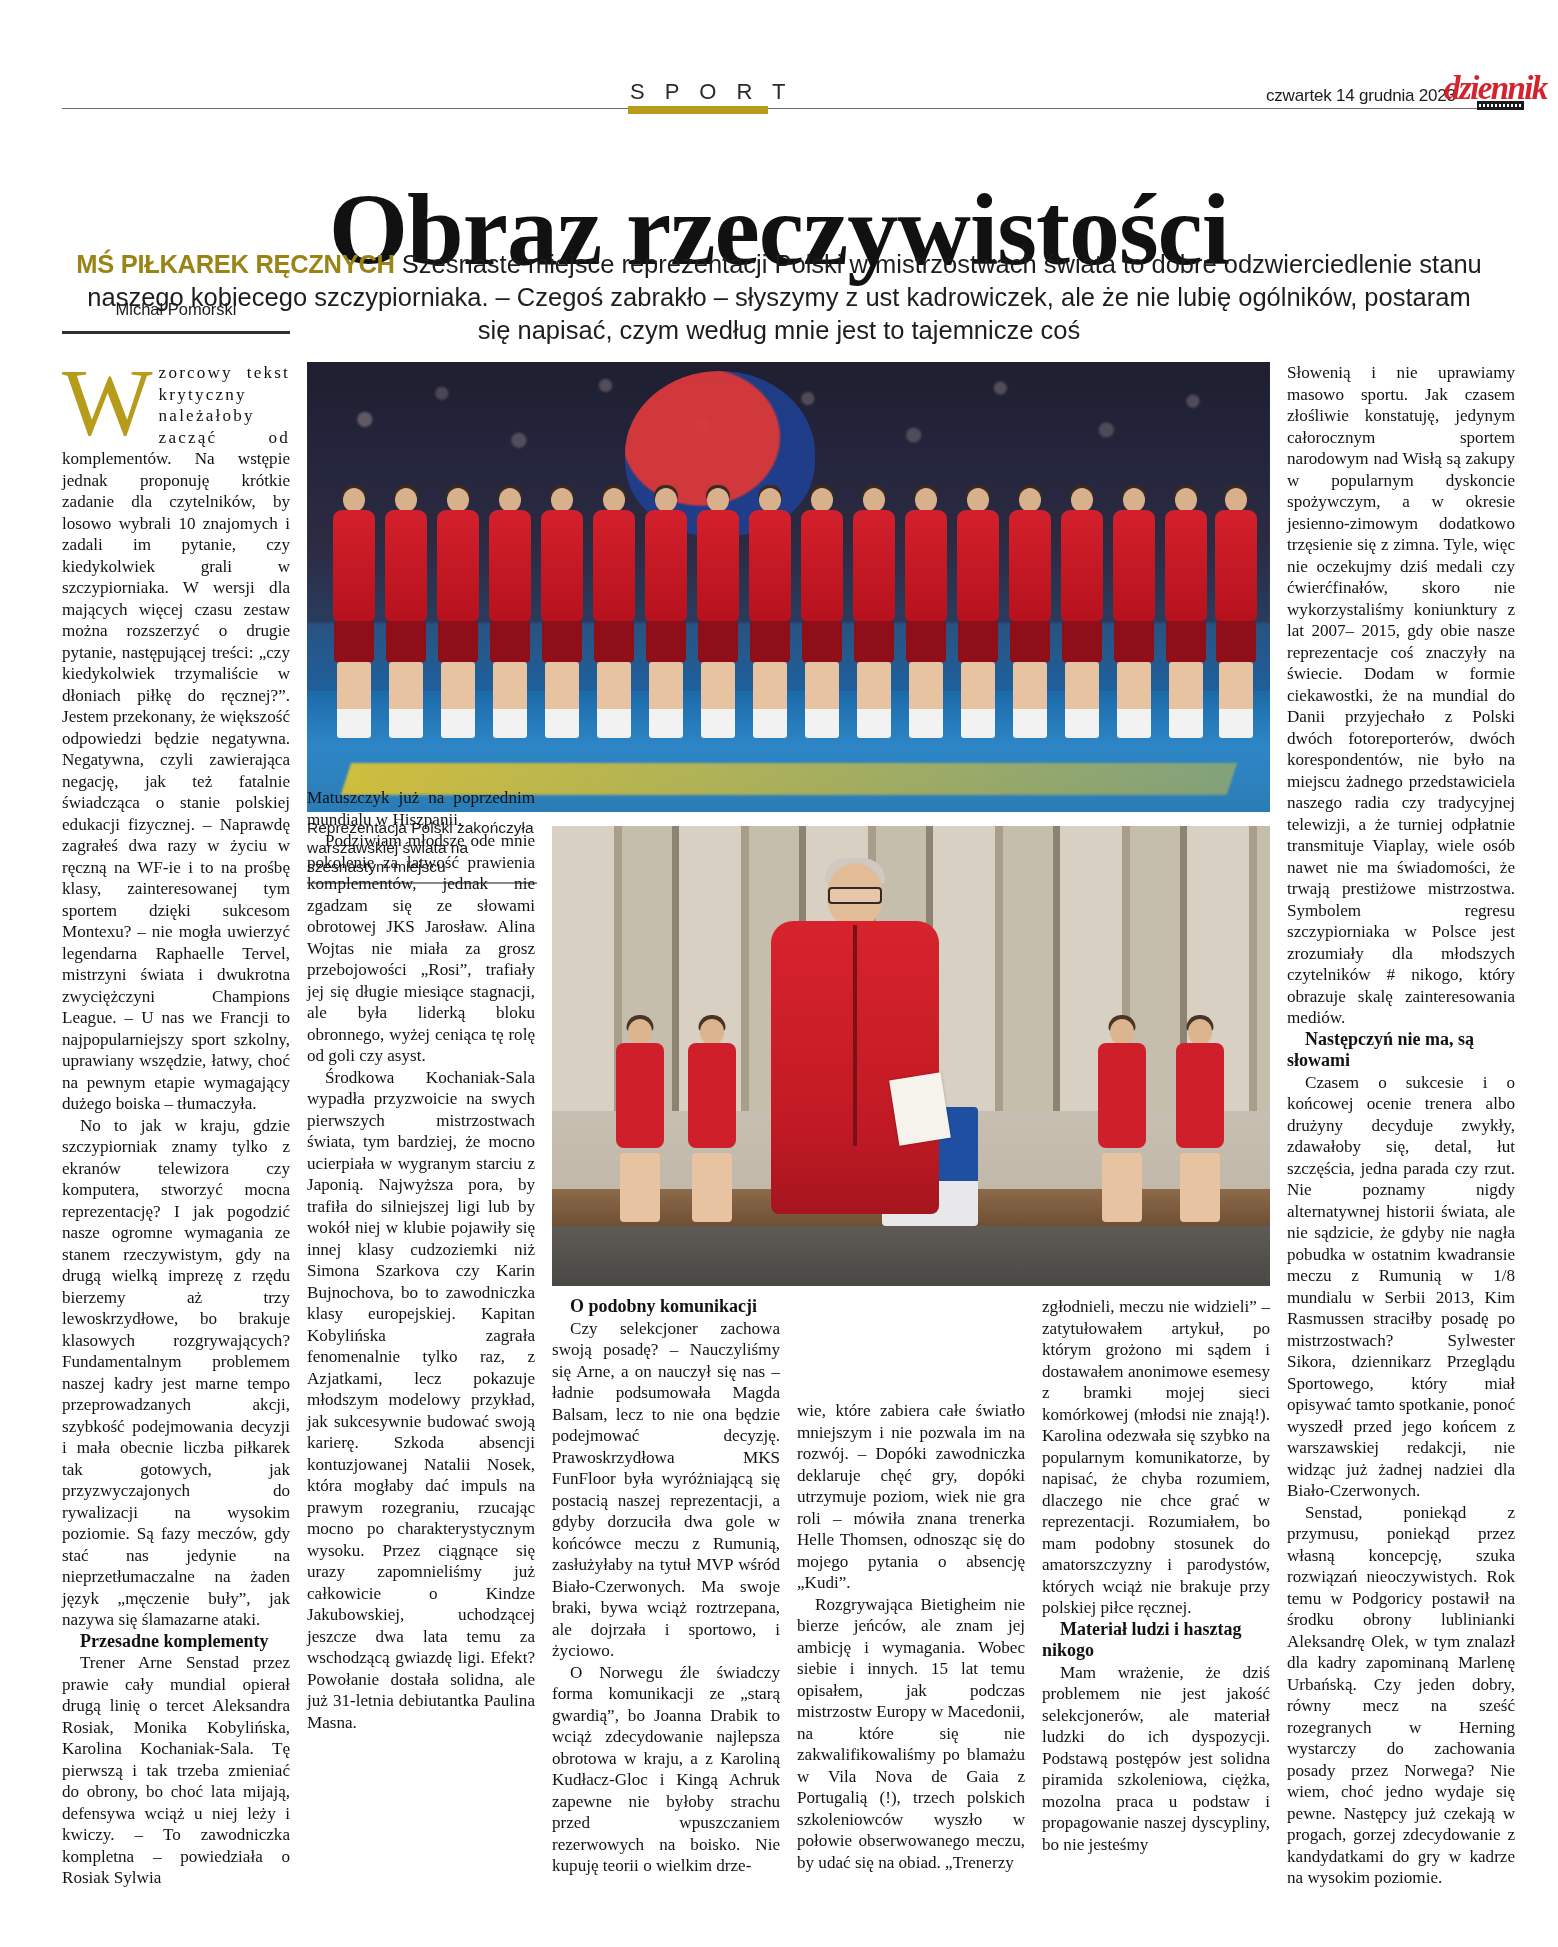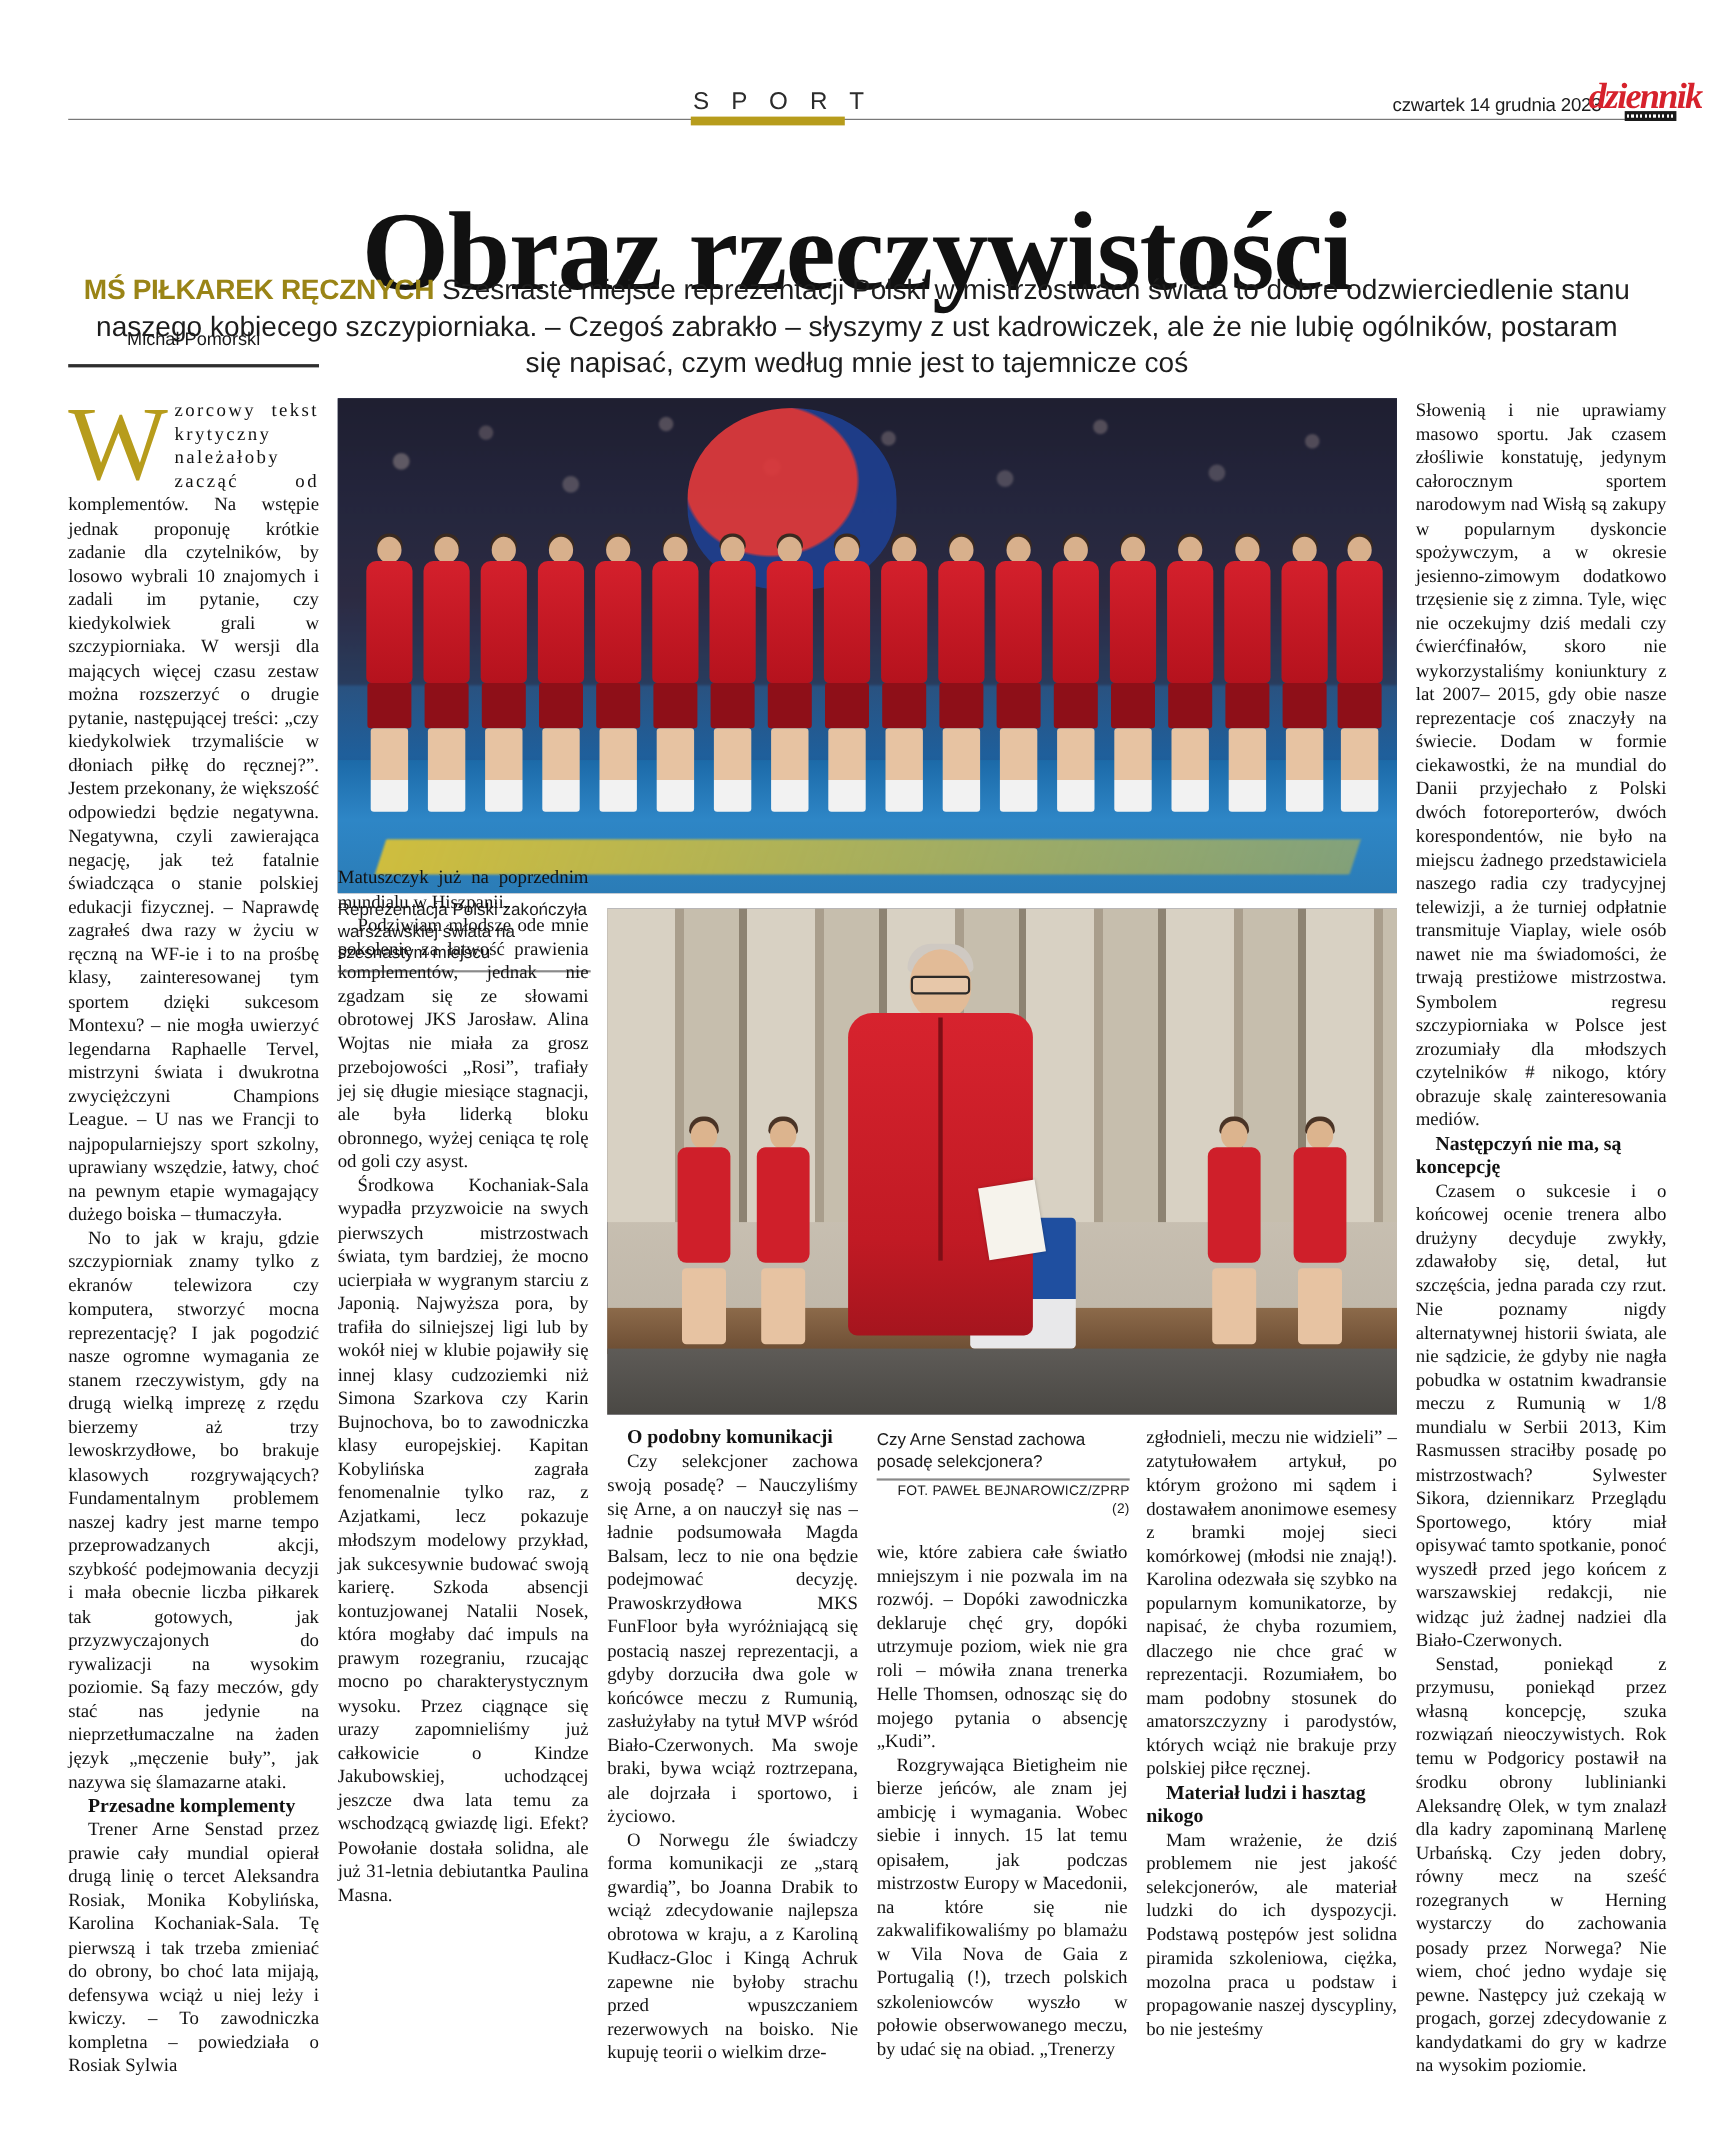--- a/index.html
+++ b/index.html
@@ -609,25 +609,20 @@
     <div class="coach">
       <div class="c-hair"></div>
       <div class="c-head"></div>
       <div class="c-glass"></div>
       <div class="c-body"></div>
       <div class="c-zip"></div>
       <div class="c-paper"></div>
     </div>
   </div>
 
-  <div class="cap" id="cap-coach">
-    <div>Czy Arne Senstad zachowa posadę selekcjonera?</div>
-    <div class="cap-rule"></div>
-    <div class="credit">FOT. PAWEŁ BEJNAROWICZ/ZPRP (2)</div>
-  </div>
 
   <div class="col" id="col1">
     <p class="noindent">
       <span class="dropcap">W</span><span class="lead-spread">zorcowy tekst krytyczny należałoby zacząć od</span><span> komplementów. Na wstępie jednak proponuję krótkie zadanie dla czytelników, by losowo wybrali 10 znajomych i zadali im pytanie, czy kiedykolwiek grali w szczypiorniaka. W wersji dla mających więcej czasu zestaw można rozszerzyć o drugie pytanie, następującej treści: „czy kiedykolwiek trzymaliście w dłoniach piłkę do ręcznej?”. Jestem przekonany, że większość odpowiedzi będzie negatywna. Negatywna, czyli zawierająca negację, jak też fatalnie świadcząca o stanie polskiej edukacji fizycznej. – Naprawdę zagrałeś dwa razy w życiu w ręczną na WF-ie i to na prośbę klasy, zainteresowanej tym sportem dzięki sukcesom Montexu? – nie mogła uwierzyć legendarna Raphaelle Tervel, mistrzyni świata i dwukrotna zwyciężczyni Champions League. – U nas we Francji to najpopularniejszy sport szkolny, uprawiany wszędzie, łatwy, choć na pewnym etapie wymagający dużego boiska – tłumaczyła.</span>
     </p>
     <p>No to jak w kraju, gdzie szczypiorniak znamy tylko z ekranów telewizora czy komputera, stworzyć mocna reprezentację? I jak pogodzić nasze ogromne wymagania ze stanem rzeczywistym, gdy na drugą wielką imprezę z rzędu bierzemy aż trzy lewoskrzydłowe, bo brakuje klasowych rozgrywających? Fundamentalnym problemem naszej kadry jest marne tempo przeprowadzanych akcji, szybkość podejmowania decyzji i mała obecnie liczba piłkarek tak gotowych, jak przyzwyczajonych do rywalizacji na wysokim poziomie. Są fazy meczów, gdy stać nas jedynie na nieprzetłumaczalne na żaden język „męczenie buły”, jak nazywa się ślamazarne ataki.</p>
     <p class="subhead">Przesadne komplementy</p>
     <p>Trener Arne Senstad przez prawie cały mundial opierał drugą linię o tercet Aleksandra Rosiak, Monika Kobylińska, Karolina Kochaniak-Sala. Tę pierwszą i tak trzeba zmieniać do obrony, bo choć lata mijają, defensywa wciąż u niej leży i kwiczy. – To zawodniczka kompletna – powiedziała o Rosiak Sylwia</p>
   </div>
 
@@ -649,18 +644,18 @@
   </div>
 
   <div class="col" id="col5">
     <p class="noindent">zgłodnieli, meczu nie widzieli” – zatytułowałem artykuł, po którym grożono mi sądem i dostawałem anonimowe esemesy z bramki mojej sieci komórkowej (młodsi nie znają!). Karolina odezwała się szybko na popularnym komunikatorze, by napisać, że chyba rozumiem, dlaczego nie chce grać w reprezentacji. Rozumiałem, bo mam podobny stosunek do amatorszczyzny i parodystów, których wciąż nie brakuje przy polskiej piłce ręcznej.</p>
     <p class="subhead">Materiał ludzi i hasztag nikogo</p>
     <p>Mam wrażenie, że dziś problemem nie jest jakość selekcjonerów, ale materiał ludzki do ich dyspozycji. Podstawą postępów jest solidna piramida szkoleniowa, ciężka, mozolna praca u podstaw i propagowanie naszej dyscypliny, bo nie jesteśmy</p>
   </div>
 
   <div class="col" id="col6">
     <p class="noindent">Słowenią i nie uprawiamy masowo sportu. Jak czasem złośliwie konstatuję, jedynym całorocznym sportem narodowym nad Wisłą są zakupy w popularnym dyskoncie spożywczym, a w okresie jesienno-zimowym dodatkowo trzęsienie się z zimna. Tyle, więc nie oczekujmy dziś medali czy ćwierćfinałów, skoro nie wykorzystaliśmy koniunktury z lat 2007– 2015, gdy obie nasze reprezentacje coś znaczyły na świecie. Dodam w formie ciekawostki, że na mundial do Danii przyjechało z Polski dwóch fotoreporterów, dwóch korespondentów, nie było na miejscu żadnego przedstawiciela naszego radia czy tradycyjnej telewizji, a że turniej odpłatnie transmituje Viaplay, wiele osób nawet nie ma świadomości, że trwają prestiżowe mistrzostwa. Symbolem regresu szczypiorniaka w Polsce jest zrozumiały dla młodszych czytelników # nikogo, który obrazuje skalę zainteresowania mediów.</p>
-    <p class="subhead">Następczyń nie ma, są koncepcję</p>
+    <p class="subhead">Następczyń nie ma, są słowami</p>
     <p>Czasem o sukcesie i o końcowej ocenie trenera albo drużyny decyduje zwykły, zdawałoby się, detal, łut szczęścia, jedna parada czy rzut. Nie poznamy nigdy alternatywnej historii świata, ale nie sądzicie, że gdyby nie nagła pobudka w ostatnim kwadransie meczu z Rumunią w 1/8 mundialu w Serbii 2013, Kim Rasmussen straciłby posadę po mistrzostwach? Sylwester Sikora, dziennikarz Przeglądu Sportowego, który miał opisywać tamto spotkanie, ponoć wyszedł przed jego końcem z warszawskiej redakcji, nie widząc już żadnej nadziei dla Biało-Czerwonych.</p>
     <p>Senstad, poniekąd z przymusu, poniekąd przez własną koncepcję, szuka rozwiązań nieoczywistych. Rok temu w Podgoricy postawił na środku obrony lublinianki Aleksandrę Olek, w tym znalazł dla kadry zapominaną Marlenę Urbańską. Czy jeden dobry, równy mecz na sześć rozegranych w Herning wystarczy do zachowania posady przez Norwega? Nie wiem, choć jedno wydaje się pewne. Następcy już czekają w progach, gorzej zdecydowanie z kandydatkami do gry w kadrze na wysokim poziomie.</p>
   </div>
 
 </div>
 
 </body></html>

